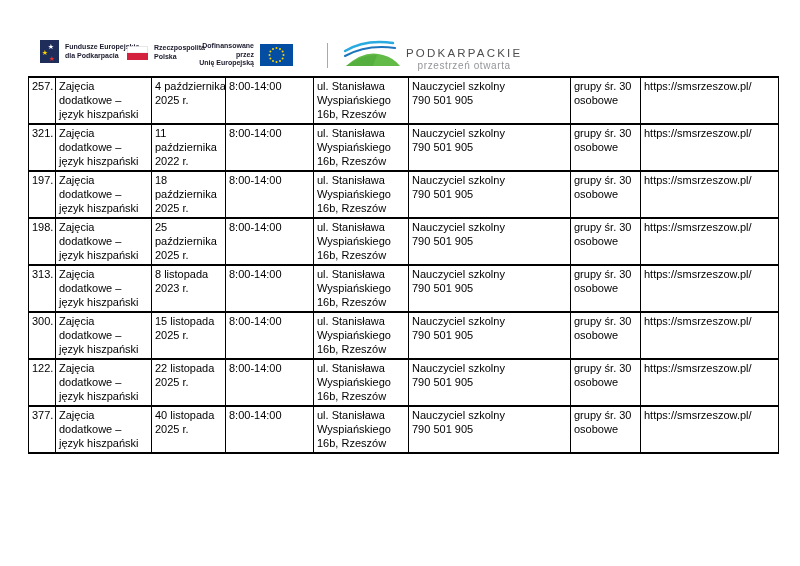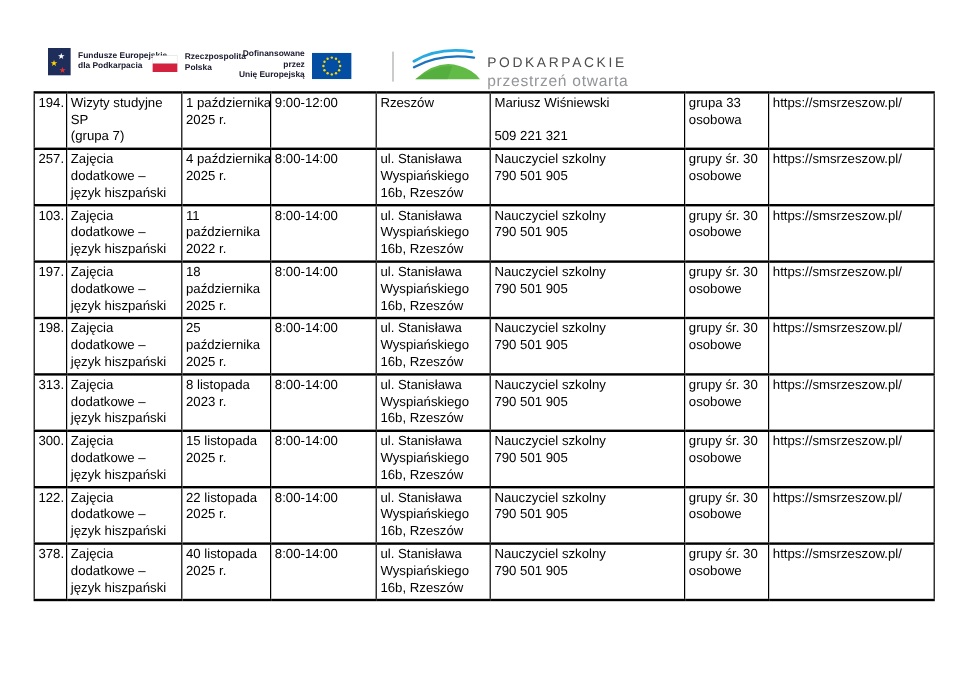--- a/index.html
+++ b/index.html
@@ -14,21 +14,21 @@
   .logo-pl{position:absolute;left:87px;top:6px;display:flex;align-items:center;}
   .logo-pl svg{display:block;}
   .logo-eu{position:absolute;left:148px;top:4px;display:flex;align-items:center;}
   .eu-text{width:66px;text-align:right;font-size:7px;font-weight:bold;line-height:8.5px;color:#1a1a2e;}
   .logo-eu svg{display:block;margin-left:6px;}
   .divider{position:absolute;left:287px;top:5px;width:1px;height:25px;background:#a7a9ac;}
   .logo-pk{position:absolute;left:303px;top:2px;display:flex;align-items:flex-start;}
   .logo-pk svg{display:block;}
   .pk-text{margin-left:5px;margin-top:7px;}
   .pk-title{font-size:11.5px;letter-spacing:2.2px;color:#4d4d4f;font-weight:500;}
-  .pk-sub{font-size:13px;letter-spacing:0.6px;color:#939598;text-align:center;margin-top:1px;}
+  .pk-sub{font-size:10px;letter-spacing:0.6px;color:#939598;text-align:center;margin-top:1px;}
 
   
   table.doc{position:absolute;top:76px;left:28px;width:750px;border-collapse:collapse;table-layout:fixed;}
   table.doc td{
     border-left:1px solid #000;border-right:1px solid #000;
     border-top:2px solid #000;border-bottom:2px solid #000;
     vertical-align:top;padding:1px 2px 1px 3px;
     font-size:11px;line-height:14px;white-space:pre;overflow:hidden;}
   table.doc tr{height:47px;}
   td.c-no{padding-left:1px;}
@@ -110,54 +110,38 @@
         <col style="width:96px">
         <col style="width:74px">
         <col style="width:88px">
       <col style="width:95px">
         <col style="width:162px">
         <col style="width:70px">
         <col style="width:138px">
     </colgroup>
     <tbody>
         <tr>
-      <td class="c-no">194.</td>
-      <td class="c-activity">Wizyty studyjne
-SP
-(grupa 7)</td>
-      <td class="c-date">1 października
-2025 r.</td>
-      <td class="c-time">9:00-12:00</td>
-      <td class="c-place">Rzeszów</td>
-      <td class="c-contact">Mariusz Wiśniewski
-
-509 221 321</td>
-      <td class="c-group">grupa 33
-osobowa</td>
-      <td class="c-url">https://smsrzeszow.pl/</td>
-    </tr>
-        <tr>
       <td class="c-no">257.</td>
       <td class="c-activity">Zajęcia
 dodatkowe –
 język hiszpański</td>
       <td class="c-date">4 października
 2025 r.</td>
       <td class="c-time">8:00-14:00</td>
       <td class="c-place">ul. Stanisława
 Wyspiańskiego
 16b, Rzeszów</td>
       <td class="c-contact">Nauczyciel szkolny
 790 501 905</td>
       <td class="c-group">grupy śr. 30
 osobowe</td>
       <td class="c-url">https://smsrzeszow.pl/</td>
     </tr>
         <tr>
-      <td class="c-no">103.</td>
+      <td class="c-no">321.</td>
       <td class="c-activity">Zajęcia
 dodatkowe –
 język hiszpański</td>
       <td class="c-date">11
 października
 2022 r.</td>
       <td class="c-time">8:00-14:00</td>
       <td class="c-place">ul. Stanisława
 Wyspiańskiego
 16b, Rzeszów</td>
@@ -248,21 +232,21 @@
       <td class="c-place">ul. Stanisława
 Wyspiańskiego
 16b, Rzeszów</td>
       <td class="c-contact">Nauczyciel szkolny
 790 501 905</td>
       <td class="c-group">grupy śr. 30
 osobowe</td>
       <td class="c-url">https://smsrzeszow.pl/</td>
     </tr>
         <tr>
-      <td class="c-no">378.</td>
+      <td class="c-no">377.</td>
       <td class="c-activity">Zajęcia
 dodatkowe –
 język hiszpański</td>
       <td class="c-date">40 listopada
 2025 r.</td>
       <td class="c-time">8:00-14:00</td>
       <td class="c-place">ul. Stanisława
 Wyspiańskiego
 16b, Rzeszów</td>
       <td class="c-contact">Nauczyciel szkolny

